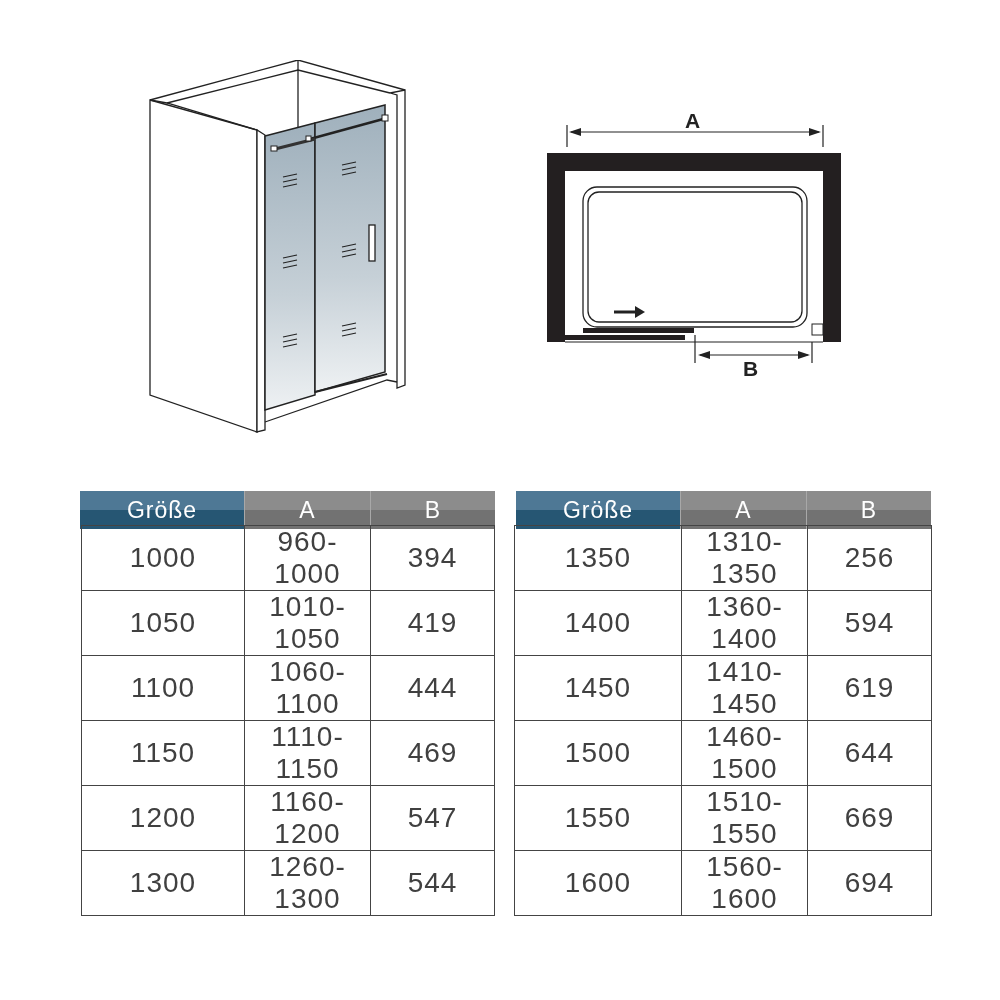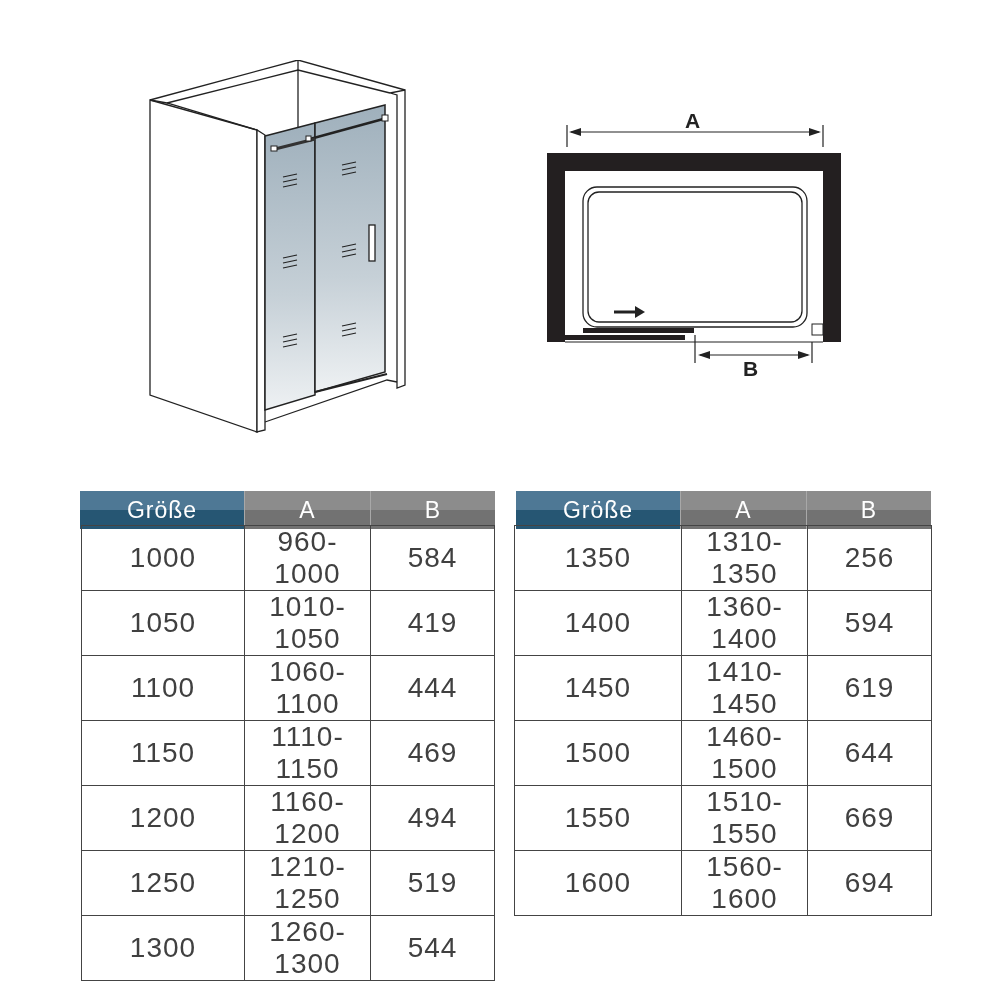--- a/index.html
+++ b/index.html
@@ -137,46 +137,41 @@
 <table class="sizes" style="left:81px; top:525px; width:413px;">
   <colgroup>
       <col style="width:163px">
       <col style="width:126px">
       <col style="width:124px">
     </colgroup>
   <tbody>
     <tr style="height:57px">
       <td>1000</td>
       <td>960-1000</td>
-      <td>584</td>
+      <td>394</td>
     </tr>
     <tr style="height:57px">
       <td>1050</td>
       <td>1010-1050</td>
       <td>419</td>
     </tr>
     <tr style="height:58px">
       <td>1100</td>
       <td>1060-1100</td>
       <td>444</td>
     </tr>
     <tr style="height:57px">
       <td>1150</td>
       <td>1110-1150</td>
       <td>469</td>
     </tr>
     <tr style="height:57px">
       <td>1200</td>
       <td>1160-1200</td>
-      <td>494</td>
-    </tr>
-    <tr style="height:57px">
-      <td>1250</td>
-      <td>1210-1250</td>
-      <td>519</td>
+      <td>547</td>
     </tr>
     <tr style="height:57px">
       <td>1300</td>
       <td>1260-1300</td>
       <td>544</td>
     </tr>
   </tbody>
 </table>
 
 <table class="sizes" style="left:514px; top:525px; width:417px;">

